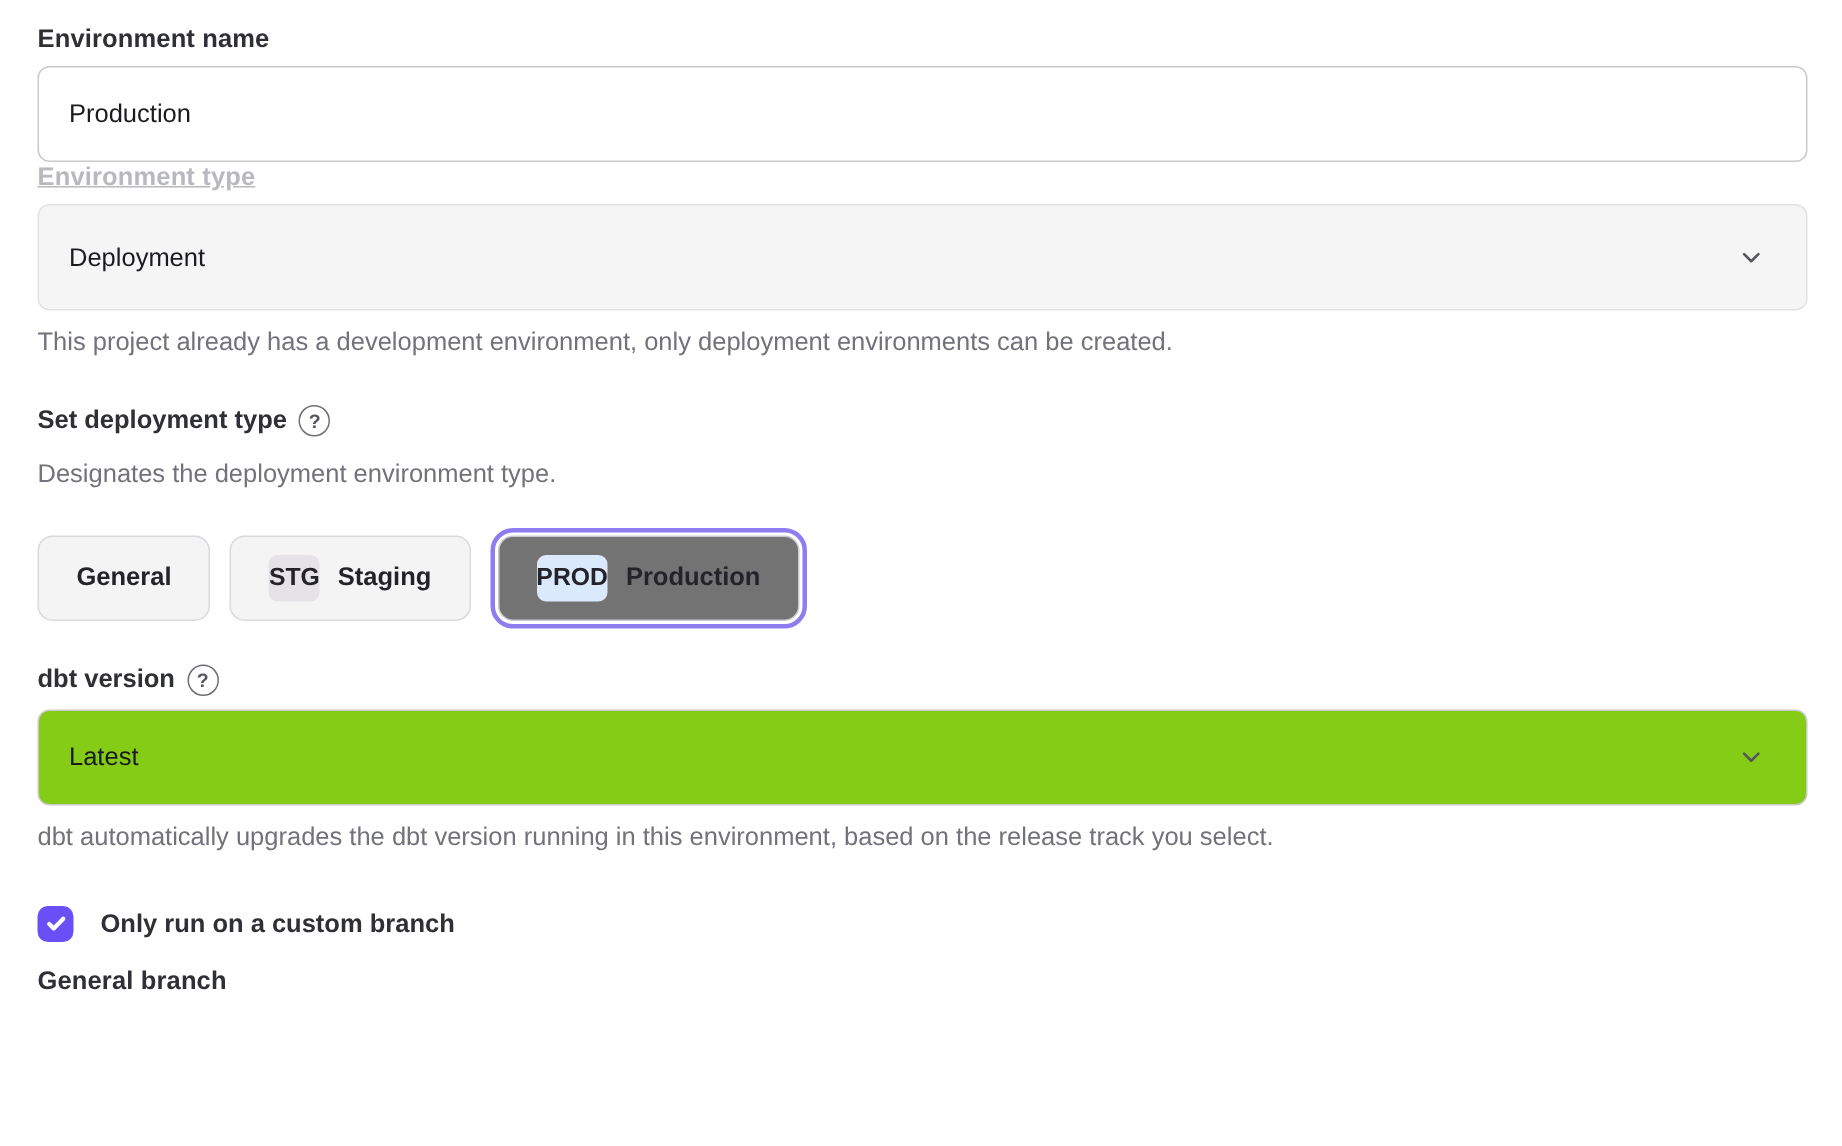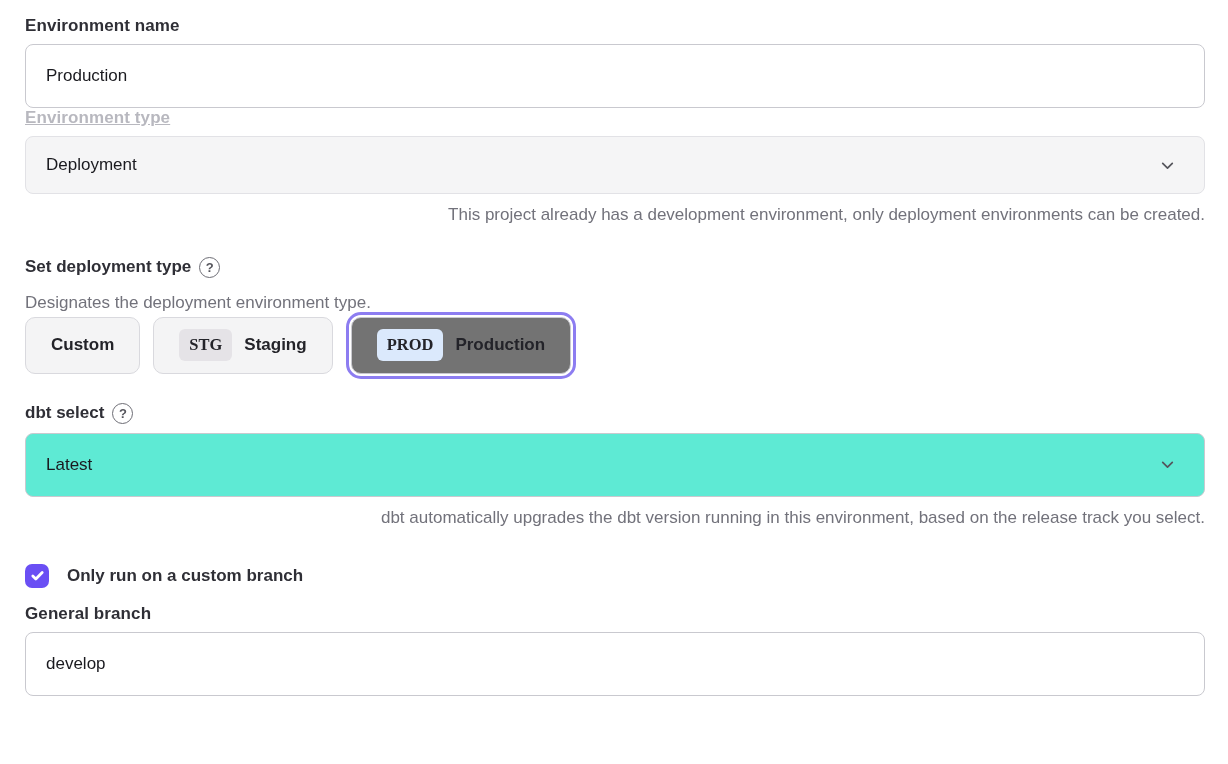--- a/index.html
+++ b/index.html
@@ -35,73 +35,72 @@
 
   .text-input{
     width:100%;height:64px;
     border:1px solid var(--border);border-radius:8px;
     background:#fff;color:var(--text-input);
     font-size:17px;font-family:inherit;
     padding:0 20px;outline:none;
   }
 
   .select{
-    width:100%;height:58px;
+    width:100%;height:71px;
     border:1px solid #e2e2e6;border-radius:8px;
     background:var(--gray-bg);
     display:flex;align-items:center;justify-content:space-between;
     padding:0 20px;cursor:pointer;
   }
-  .select.white{background:#5eead4;border-color:var(--border);height:64px;}
+  .select.white{background:#84cc16;border-color:var(--border);height:64px;}
   .select .value{color:var(--text-input);}
   .chev{display:flex;align-items:center;margin-right:8px;}
 
   .helper{
     color:var(--text-helper);font-size:17px;line-height:1.35;
     margin-top:10px;
-    text-align:right;
   }
 
   .section-heading{
     display:flex;align-items:center;gap:8px;
     font-weight:700;color:var(--text-dark);
   }
   .help-icon{
     width:21px;height:21px;border-radius:50%;
     border:1.5px solid #6d6d75;color:#55555c;
     display:inline-flex;align-items:center;justify-content:center;
     font-size:13px;font-weight:700;line-height:1;
     flex:0 0 auto;
   }
 
   .mb-env-name{}
   .mb-env-type{margin-bottom:30px;}
   .mb-heading{margin-bottom:15px;text-align:center;}
-  .mb-subtext{margin-bottom:4px;color:var(--text-helper);}
+  .mb-subtext{margin-bottom:31px;color:var(--text-helper);}
   .mb-buttons{margin-bottom:29px;}
   .mb-dbt{margin-bottom:34px;}
   .mb-check{margin-bottom:16px;}
 
   .type-row{display:flex;align-items:center;gap:13px;}
   .type-btn{
     height:57px;border:1px solid var(--border-soft);border-radius:10px;
     background:var(--btn-bg);
     display:inline-flex;align-items:center;gap:12px;
     padding:0 25px;cursor:pointer;
     font-size:17px;font-weight:600;color:#232329;
     font-family:inherit;
   }
   .type-btn.selected{
     background:#737373;border-color:var(--border);
     outline:3px solid var(--ring);outline-offset:2px;
     margin-left:5px;
   }
   .type-badge{
-    border-radius:6px;padding:6px 10px;
-    font-weight:600;font-size:16.5px;color:#232329;font-family:Liberation Serif, serif;
+    border-radius:6px;padding:6px 0;
+    font-weight:600;font-size:16.5px;color:#232329;
   }
   .type-badge.stg{background:var(--stg-badge);}
   .type-badge.prod{background:var(--prod-badge);}
 
   .checkbox-row{display:flex;align-items:center;gap:18px;}
   .checkbox{
     width:24px;height:24px;border-radius:7px;
     background:var(--checkbox);
     display:flex;align-items:center;justify-content:center;
     cursor:pointer;flex:0 0 auto;
@@ -132,35 +131,35 @@
   </div>
 
   <div class="section-heading mb-heading">
     <span>Set deployment type</span>
     <span class="help-icon">?</span>
   </div>
   <div class="mb-subtext">Designates the deployment environment type.</div>
 
   <div class="type-row mb-buttons">
     <button class="type-btn">
-      <span>Custom</span>
+      <span>General</span>
     </button>
     <button class="type-btn">
       <span class="type-badge stg">STG</span>
       <span>Staging</span>
     </button>
     <button class="type-btn selected">
       <span class="type-badge prod">PROD</span>
       <span>Production</span>
     </button>
   </div>
 
   <div class="mb-dbt">
     <div class="section-heading" style="margin-bottom:9px;">
-      <span>dbt select</span>
+      <span>dbt version</span>
       <span class="help-icon">?</span>
     </div>
     <div class="select white">
       <span class="value">Latest</span>
       <span class="chev">
         <svg width="17" height="17" viewBox="0 0 16 16" fill="none">
           <path d="M3.5 6l4.5 4.5L12.5 6" stroke="#55555c" stroke-width="1.6" stroke-linecap="round" stroke-linejoin="round"></path>
         </svg>
       </span>
     </div>
@@ -171,16 +170,15 @@
     <span class="checkbox">
       <svg width="15" height="15" viewBox="0 0 16 16" fill="none">
         <path d="M3 8.5l3.2 3.2L13 4.8" stroke="#ffffff" stroke-width="3" stroke-linecap="round" stroke-linejoin="round"></path>
       </svg>
     </span>
     <span class="checkbox-label">Only run on a custom branch</span>
   </div>
 
   <div>
     <label class="field-label">General branch</label>
-    <input class="text-input" type="text" value="develop" style="">
   </div>
 
 </div>
 
 </body></html>

